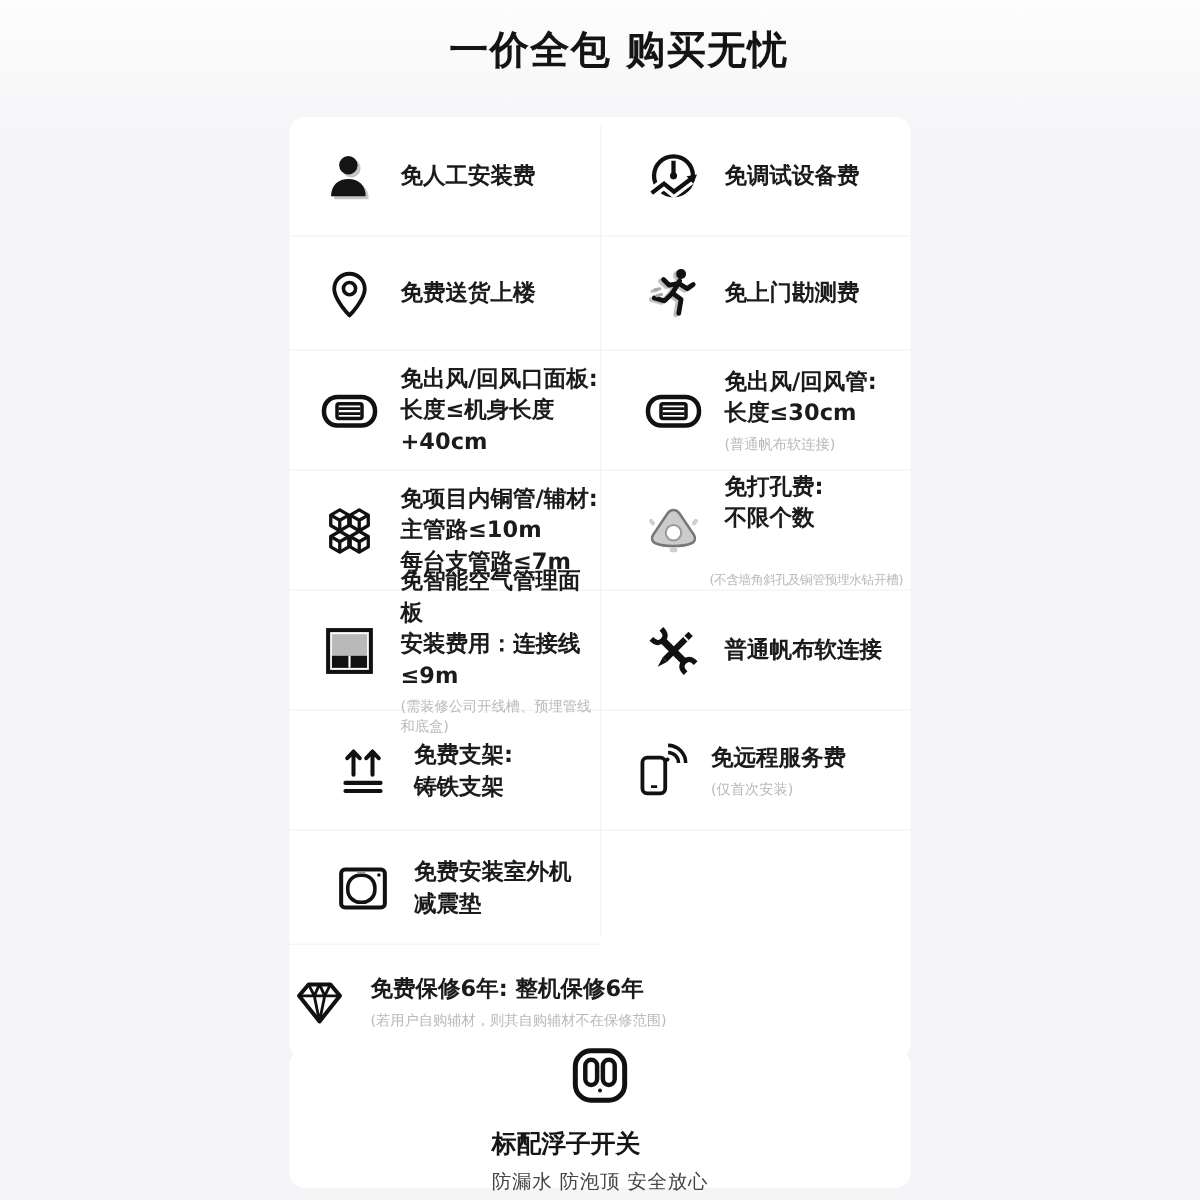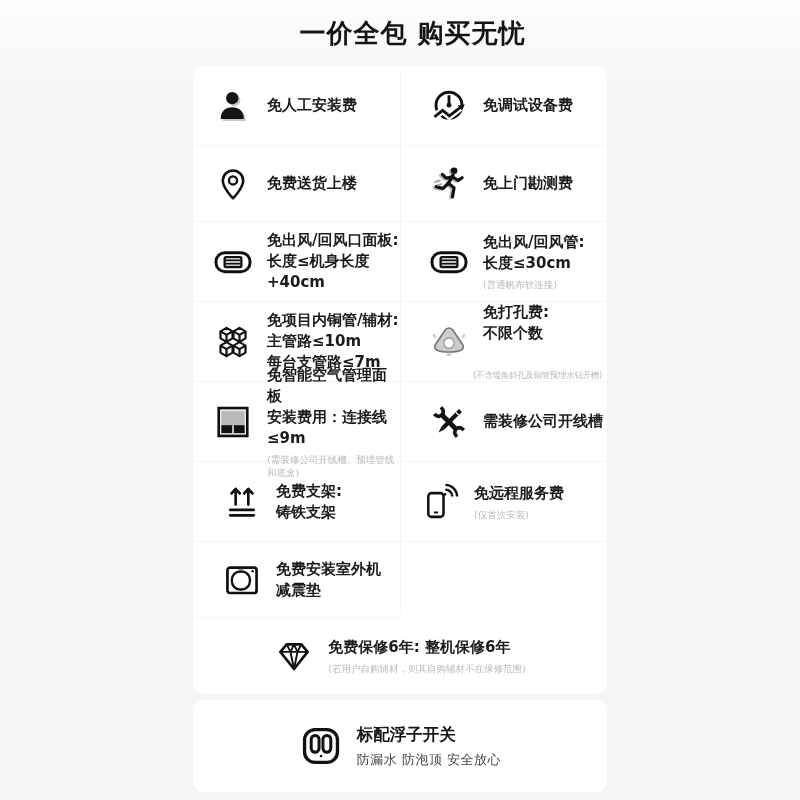--- a/index.html
+++ b/index.html
@@ -19,21 +19,21 @@
     color: #141414;
     margin-left: 25px;
   }
   .card {
     position: absolute;
     left: 193px;
     width: 414px;
     background: #ffffff;
     border-radius: 10px;
   }
-  .card.main { top: 66px; height: 628px; }
+  .card.main { top: 78px; height: 628px; }
   .card.bottom { top: 700px; height: 92px; }
 
   .grid {
     display: grid;
     grid-template-columns: 1fr 1fr;
     grid-template-rows: 80px 76px 80px 80px 80px 80px 76px;
     position: relative;
   }
   .grid::after {
     content: "";
@@ -74,32 +74,32 @@
   .note.compact {
     font-size: 8.5px;
     letter-spacing: -0.3px;
     margin-left: -10px;
     margin-top: 25px;
   }
   .warranty {
     height: 76px;
     display: flex;
     align-items: center;
-    justify-content: center;
     gap: 14px;
   }
   .shadowed { filter: drop-shadow(2.5px 2px 0 #c6c6c6); }
   .echo { filter: drop-shadow(-2px 1px 0 #bdbdbd); }
 
   .fs-wrap {
     height: 100%;
     display: flex;
     align-items: center;
     justify-content: center;
     gap: 14px;
+    flex-direction: column;
   }
   .fs-title { font-size: 16.5px; font-weight: 700; color: #161616; }
   .fs-sub { margin-top: 5px; font-size: 13px; color: #454545; letter-spacing: 0.5px; }
 </style>
 </head>
 <body>
 
 <div class="page-title">一价全包 购买无忧</div>
 
 <div class="card main">
@@ -262,21 +262,21 @@
             <line x1="10.7" y1="4.6" x2="13.3" y2="4.6" stroke="#fff" stroke-width="0.8"></line>
           </g>
           <g transform="rotate(-45 12 12)" stroke="#111" fill="none">
             <line x1="12" y1="6" x2="12" y2="18" stroke-width="3"></line>
             <path d="M9 1.8 C9 4.6 10 5.6 12 5.6 C14 5.6 15 4.6 15 1.8" stroke-width="2.2"></path>
             <path d="M9 22.2 C9 19.4 10 18.4 12 18.4 C14 18.4 15 19.4 15 22.2" stroke-width="2.2"></path>
           </g>
         </svg>
       </div>
       <div class="txt">
-          <div class="title">需装修公司开线槽</div>
+          <div class="title">普通帆布软连接</div>
         </div>
     </div>
 
 
     <div class="cell right">
       <div class="icon-box">
         <svg width="38" height="38" viewBox="0 0 24 24" fill="none" stroke="#111" stroke-width="1.7" stroke-linecap="round" stroke-linejoin="round">
           <path d="M8 13.6 L8 3.8 M8 3.8 L5.4 6.6 M8 3.8 L10.6 6.6"></path>
           <path d="M16 13.6 L16 3.8 M16 3.8 L13.4 6.6 M16 3.8 L18.6 6.6"></path>
           <line x1="4.6" y1="17" x2="19.4" y2="17"></line>

